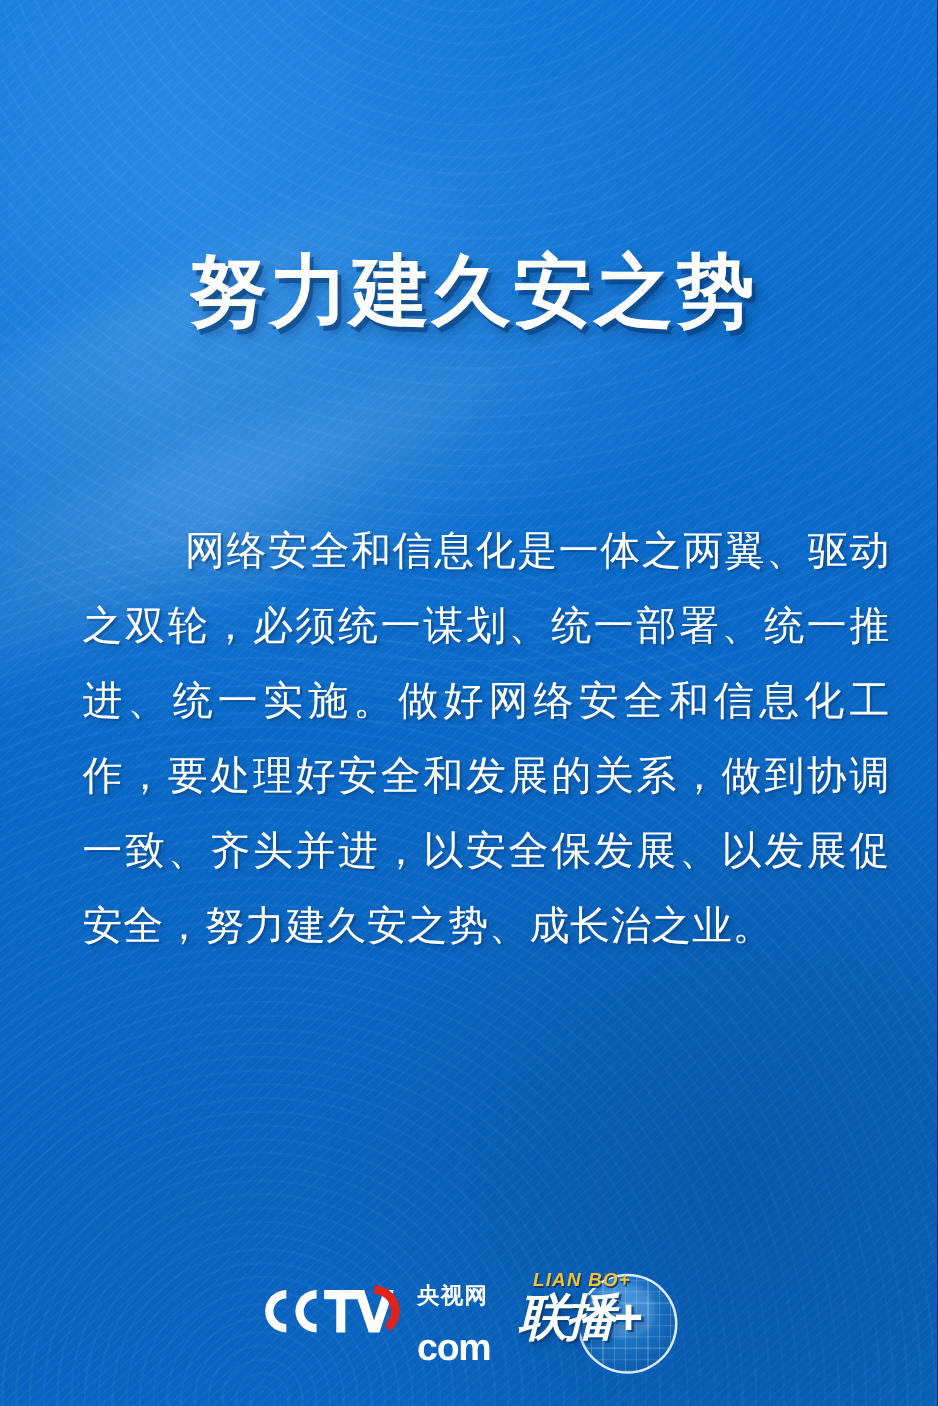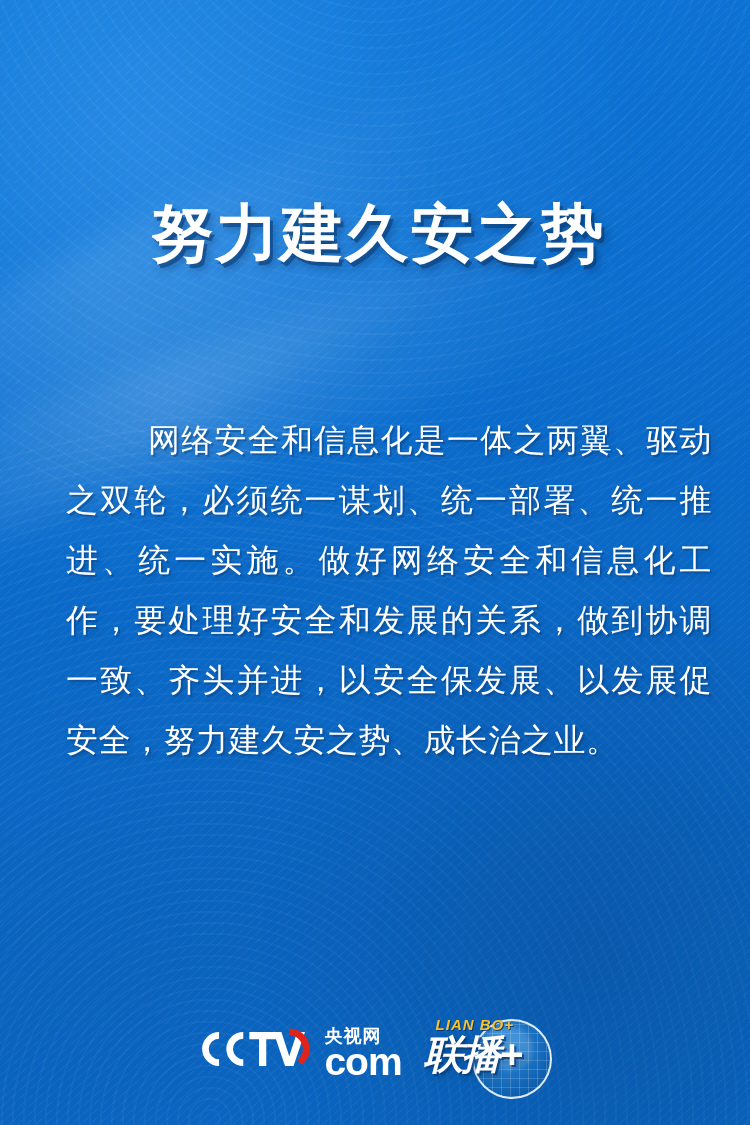--- a/index.html
+++ b/index.html
@@ -218,25 +218,25 @@
     font-family: "Liberation Sans", "DejaVu Sans", sans-serif;
     font-weight: 700;
     font-size: 18px;
     line-height: 20px;
     color: #ffffff;
     letter-spacing: 1px;
   }
   .cctv-com {
     font-family: "Liberation Sans", "DejaVu Sans", sans-serif;
     font-weight: 700;
-    font-size: 39px;
+    font-size: 30px;
     line-height: 30px;
     color: #ffffff;
     letter-spacing: -1px;
-    margin-top: 1px;
+    margin-top: 18px;
   }
 
   
   .lianbo-logo {
     position: relative;
     width: 128px;
     height: 82px;
   }
   .lianbo-globe {
     position: absolute;

